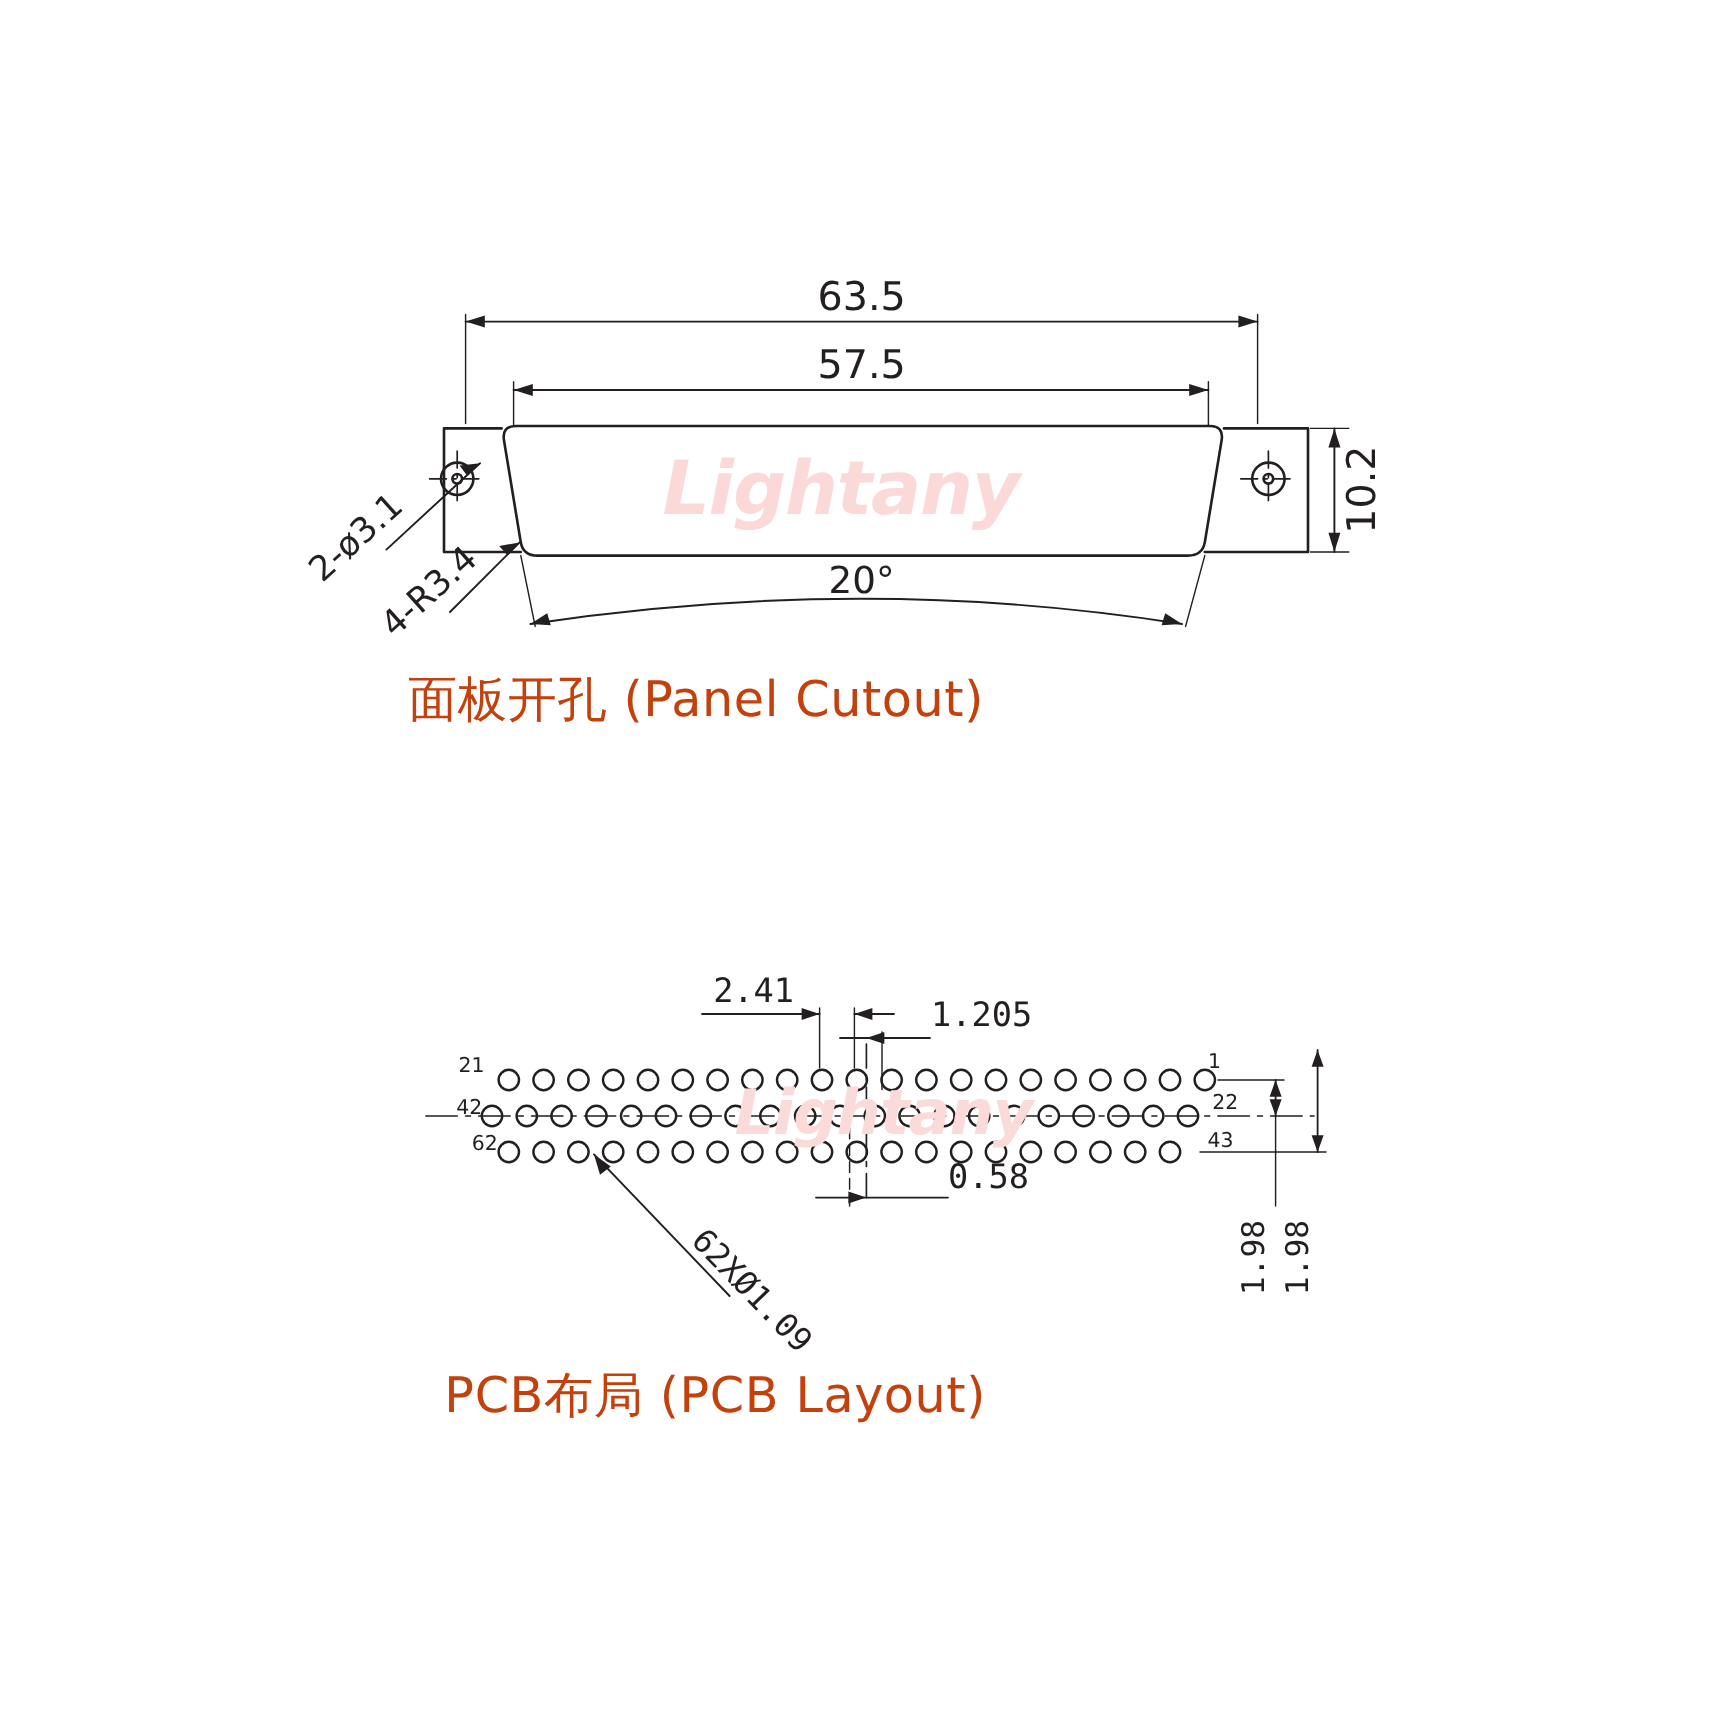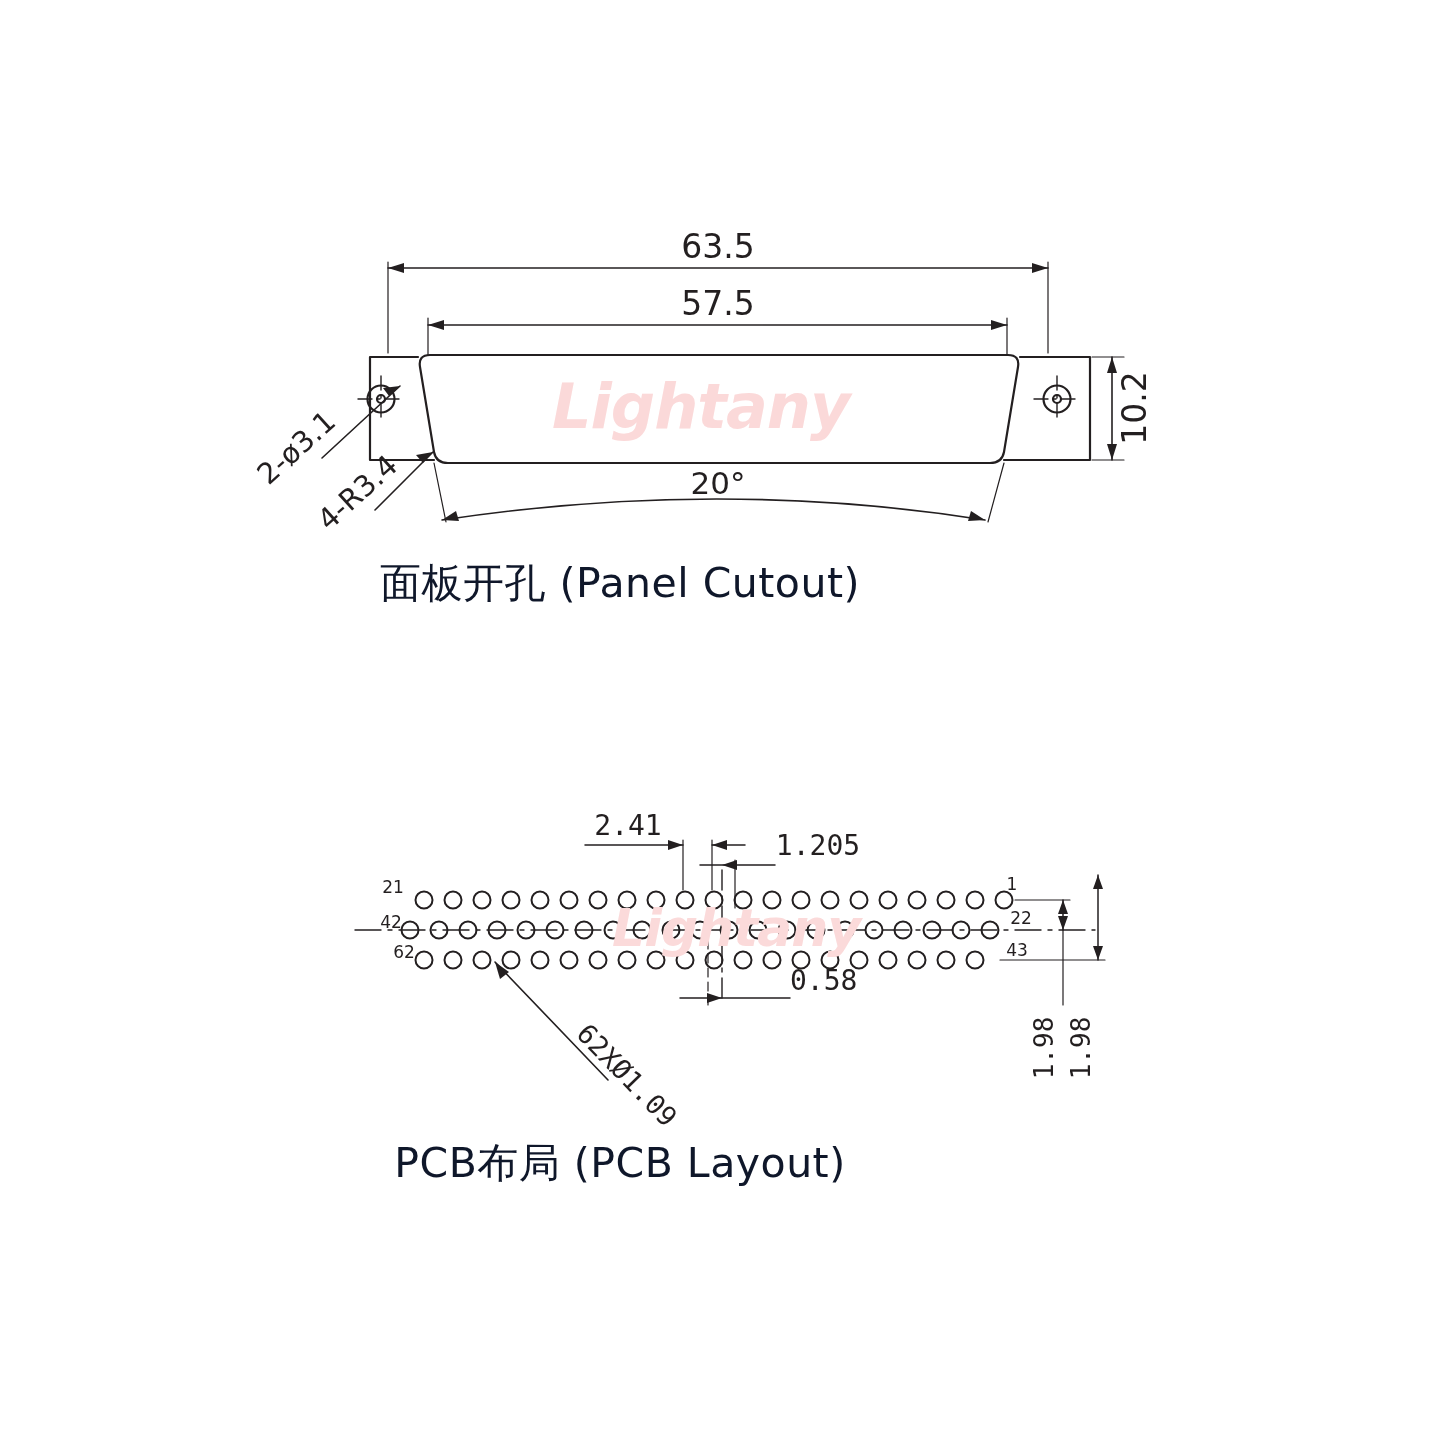--- a/index.html
+++ b/index.html
@@ -22,26 +22,25 @@
     height: 1440px;
   }
   svg { display: block; }
 
   .caption {
     position: absolute;
     width: 100%;
     text-align: center;
     font-family: "DejaVu Sans", sans-serif;
     font-size: 41px;
-    color: #0f172a;
+    color: #c2410c;
     letter-spacing: 0.5px;
-    margin-left: 40px;
   }
   #caption-panel { top: 556px; }
-  #caption-pcb { top: 1136px; }
+  #caption-pcb { top: 1136px; padding-left: 16px; }
 
   .wm {
     position: absolute;
     font-family: "DejaVu Sans", sans-serif;
     font-weight: bold;
     color: #fbd9d9;
     pointer-events: none;
     user-select: none;
     white-space: nowrap;
     font-style: italic;

